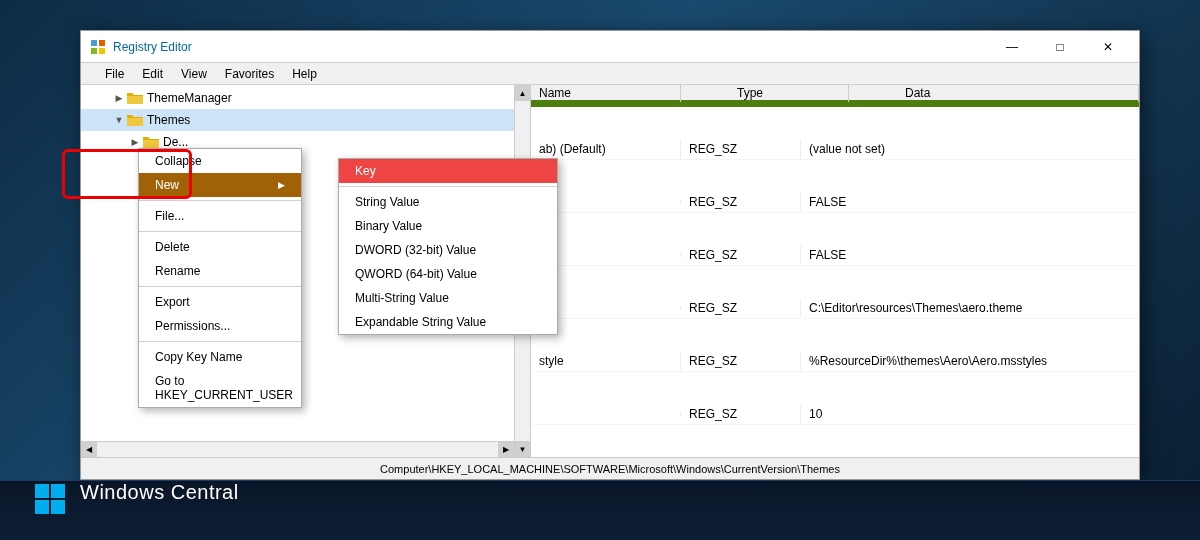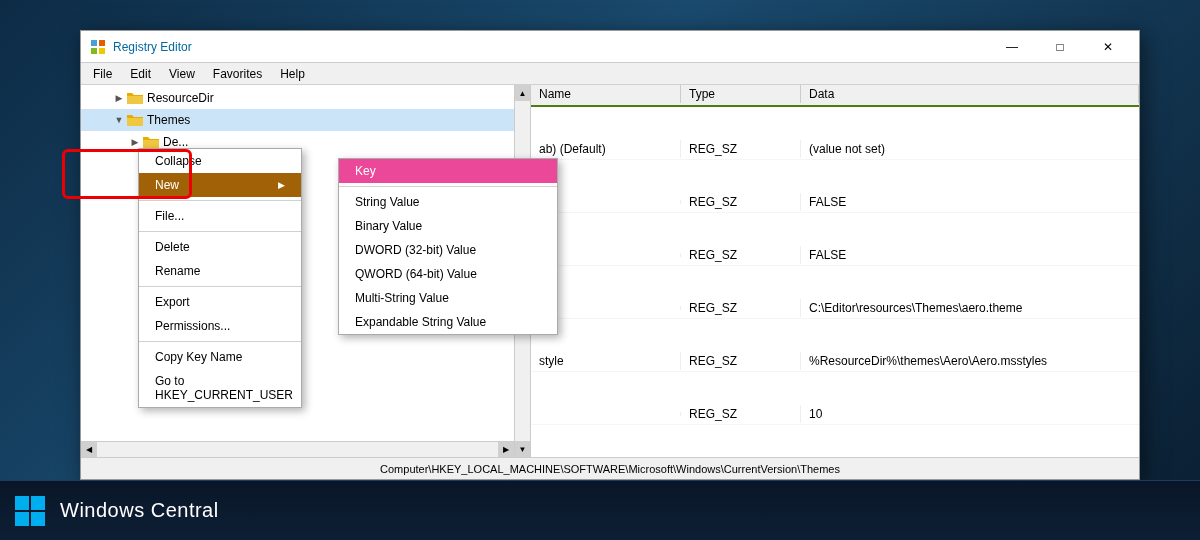--- a/index.html
+++ b/index.html
@@ -21,22 +21,21 @@
 
     
     .taskbar {
       position: absolute;
       bottom: 0;
       left: 0;
       right: 0;
       height: 60px;
       background: linear-gradient(180deg, #0a1628 0%, #0d1f35 100%);
       display: flex;
-      align-items: center;
-      padding: 0 12px;
+      padding: 0 32px;
       gap: 12px;
       border-top: 1px solid #1e3a5f;
     }
     .taskbar-logo {
       width: 36px;
       height: 36px;
       display: flex;
       align-items: center;
       justify-content: center;
     }
@@ -103,21 +102,21 @@
       background: transparent;
       border: none;
     }
 
     
     .menu-bar {
       height: 22px;
       background: #f0f0f0;
       display: flex;
       align-items: center;
-      padding: 0 4px;
+      padding: 0 16px;
       border-bottom: 1px solid #d0d0d0;
       flex-shrink: 0;
       gap: 2px;
     }
     .menu-item {
       padding: 2px 8px;
       font-size: 12px;
       color: #000;
       cursor: pointer;
     }
@@ -177,24 +176,25 @@
 
     
     .right-panel {
       flex: 1;
       background: #fff;
       overflow: hidden;
     }
     .right-header {
       height: 22px;
       background: #f0f0f0;
-      border-bottom: 2px solid #4d7c0f;
-      display: flex;
-      align-items: flex-start;
-      font-size: 12px;
+      border-bottom: 7px solid #4d7c0f;
+      display: flex;
+      align-items: center;
+      font-size: 12px;
+      gap: 48px;
     }
     .col-header {
       padding: 2px 8px;
       border-right: 1px solid #ccc;
       font-weight: normal;
     }
     .col-name { width: 150px; }
     .col-type { width: 120px; }
     .col-data { flex: 1; }
 
@@ -268,21 +268,21 @@
       border: 1px solid #aaa;
       box-shadow: 3px 3px 8px rgba(0,0,0,0.3);
       z-index: 101;
       font-size: 12px;
     }
     .submenu-item {
       padding: 5px 16px;
       cursor: pointer;
       color: #000;
     }
-    .submenu-item.highlighted { background: #ec4899; color: #fff; }
+    .submenu-item.highlighted { background: #ef4444; color: #fff; }
 
     
     .red-highlight {
       position: absolute;
       top: 149px;
       left: 62px;
       width: 130px;
       height: 50px;
       border: 3px solid #e00;
       border-radius: 6px;
@@ -333,21 +333,21 @@
         </div>
 
         <div class="tree-item tree-indent-2">
           <span class="expand-arrow">▶</span>
           <span class="folder-icon">
             <svg width="16" height="14" viewBox="0 0 16 14">
               <path d="M0 3 L0 13 L16 13 L16 4 L7 4 L5 2 L0 2 Z" fill="#e6ac00"></path>
               <path d="M0 5 L16 5 L16 13 L0 13 Z" fill="#f0c840"></path>
             </svg>
           </span>
-          <span>ResourceDir</span>
+          <span>ThemeManager</span>
         </div>
 
         <div class="tree-item tree-indent-2 highlighted">
           <span class="expand-arrow">▼</span>
           <span class="folder-icon">
             <svg width="16" height="14" viewBox="0 0 16 14">
               <path d="M0 3 L0 13 L16 13 L16 4 L7 4 L5 2 L0 2 Z" fill="#e6ac00"></path>
               <path d="M0 5 L16 5 L16 13 L0 13 Z" fill="#f0c840"></path>
             </svg>
           </span>

